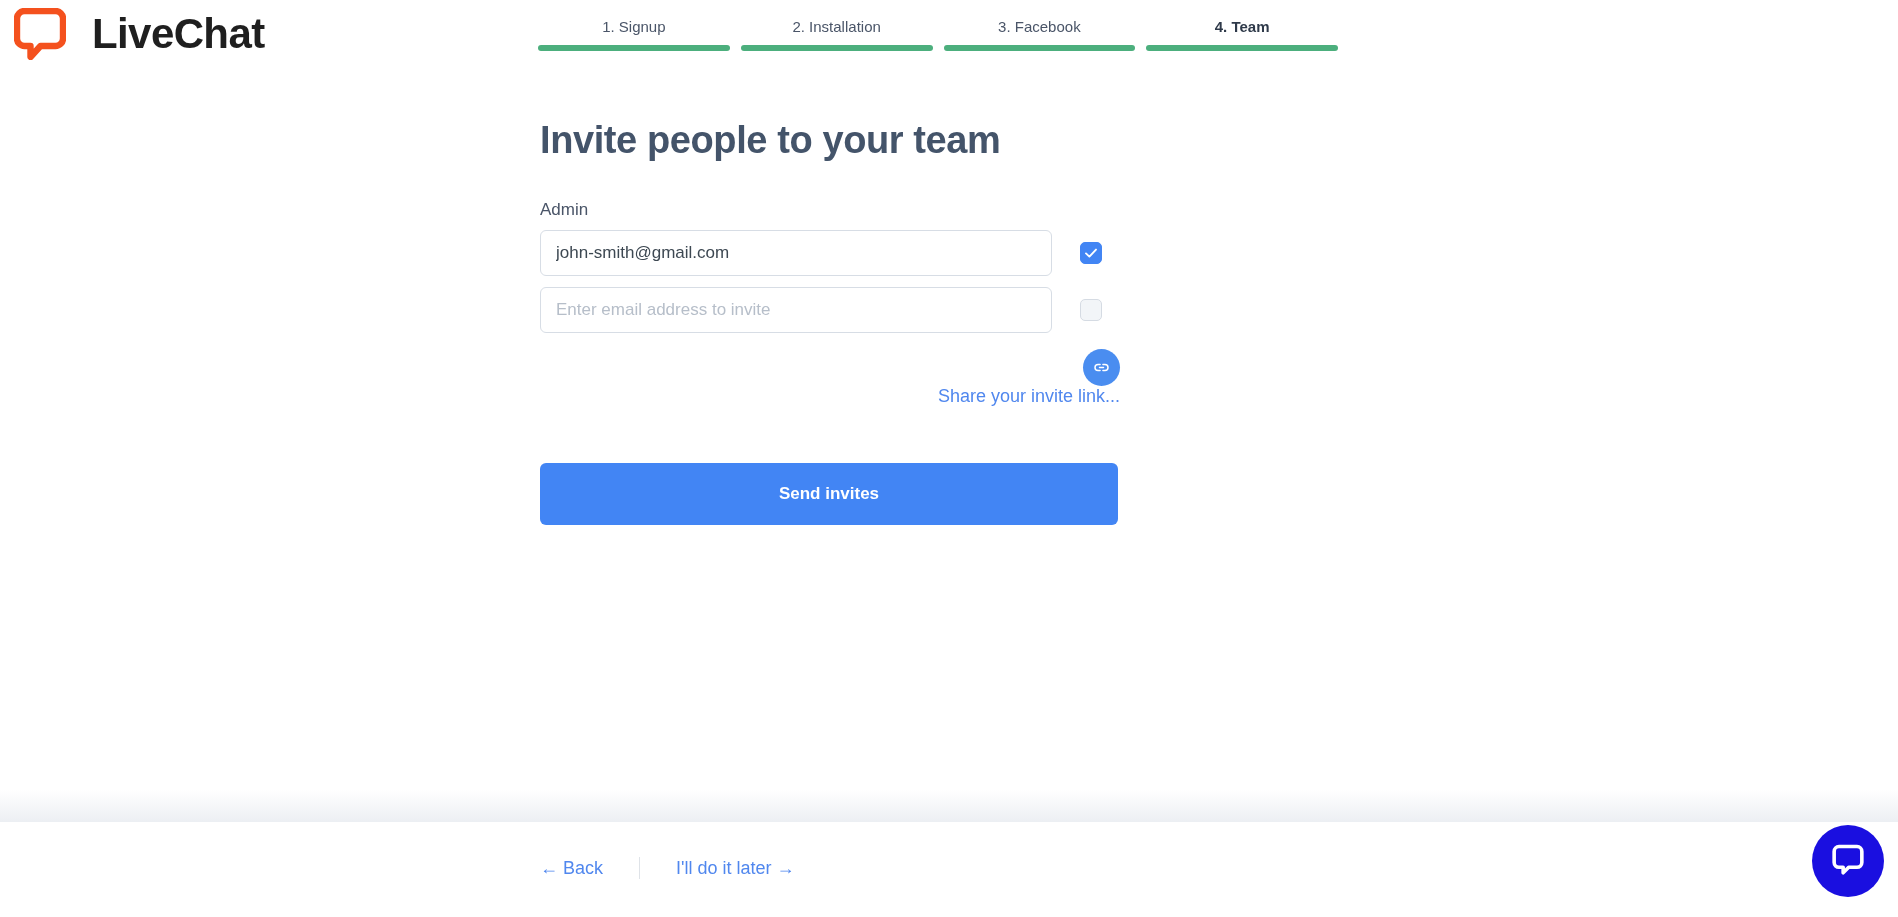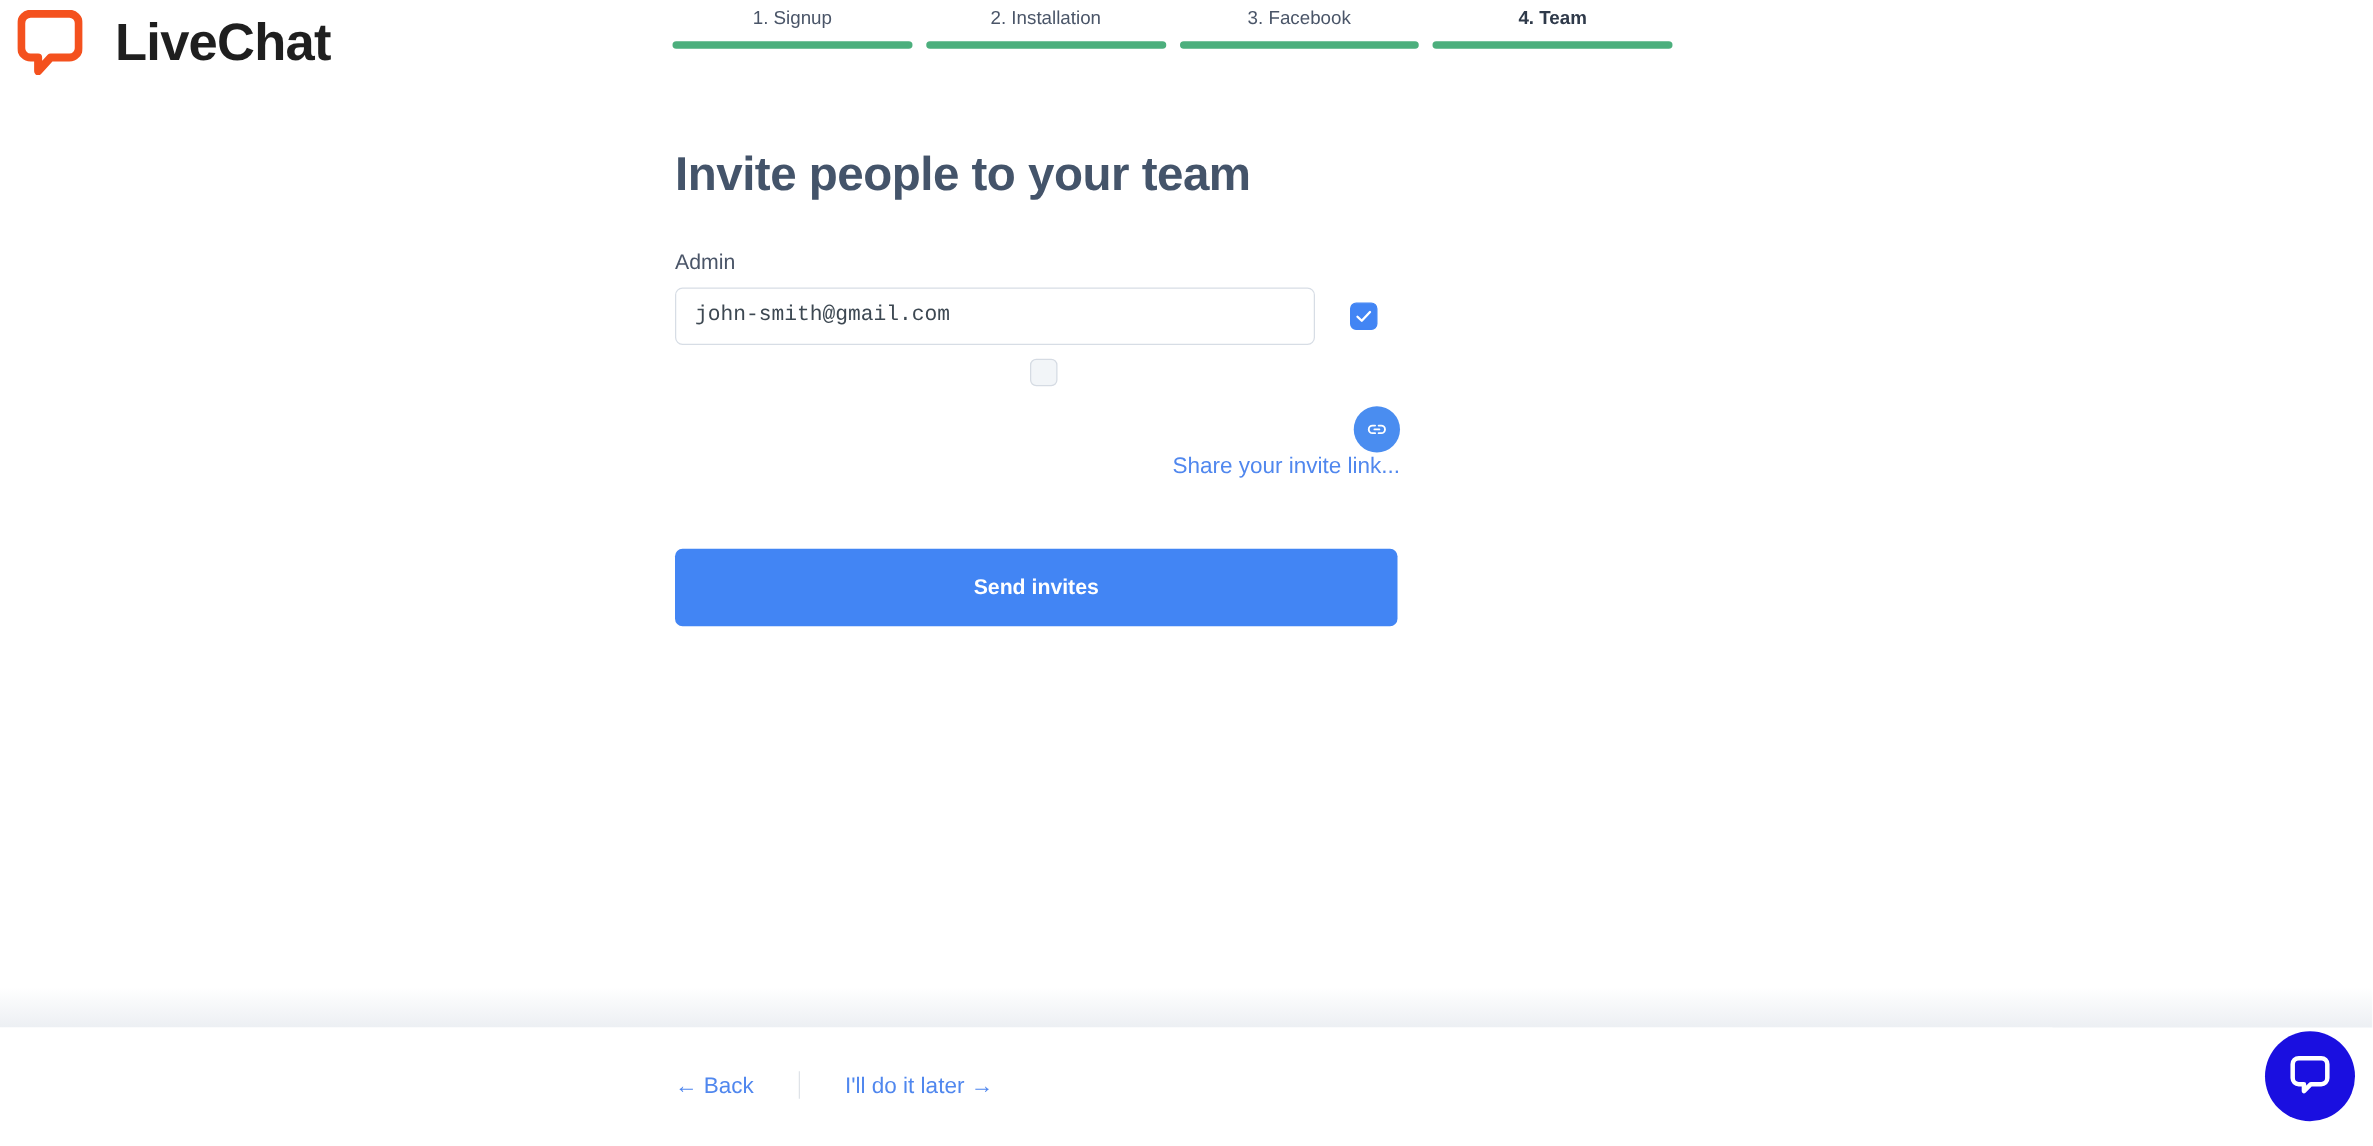--- a/index.html
+++ b/index.html
@@ -46,20 +46,21 @@
     top: 6px;
     width: 800px;
     display: flex;
     gap: 11px;
   }
   .step {
     flex: 1 1 0;
     display: flex;
     flex-direction: column;
     align-items: center;
+    margin-top: 12px;
   }
   .step-label {
     font-size: 15px;
     color: #4a5568;
     line-height: 18px;
     margin-bottom: 9px;
     white-space: nowrap;
   }
   .step.current .step-label {
     font-weight: bold;
@@ -111,21 +112,21 @@
   }
   .email-input {
     width: 512px;
     height: 46px;
     box-sizing: border-box;
     border: 1px solid #d7dde5;
     border-radius: 6px;
     padding: 0 15px;
     font-size: 17px;
     color: #3d4852;
-    font-family: Liberation Mono, monospace;
+    font-family: Liberation Sans, sans-serif;
     outline: none;
     background: #fff;
   }
   .email-input::placeholder {
     color: #b6bec9;
   }
   .cb-wrap {
     display: flex;
     justify-content: center;
     flex: 1;
@@ -284,20 +285,21 @@
     <div class="cb-wrap">
       <div class="checkbox checked">
         <svg class="tick" width="14" height="14" viewBox="0 0 14 14" xmlns="http://www.w3.org/2000/svg">
           <path d="M2 7.4 L5.4 10.6 L12 3.6" fill="none" stroke="#ffffff" stroke-width="1.9" stroke-linecap="round" stroke-linejoin="round"></path>
         </svg>
       </div>
     </div>
   </div>
 
   <div class="invite-row">
+    <input class="email-input" type="text" placeholder="Enter email address to invite" style="">
     <div class="cb-wrap">
       <div class="checkbox unchecked"></div>
     </div>
   </div>
 
   <div class="share-row">
     <span class="share-circle">
       <svg width="19" height="19" viewBox="0 0 24 24" xmlns="http://www.w3.org/2000/svg">
         <path d="M9.5 12 H14.5" stroke="#ffffff" stroke-width="1.9" stroke-linecap="round" fill="none"></path>
         <path d="M10.2 8.2 H7.6 A3.8 3.8 0 0 0 7.6 15.8 H10.2" stroke="#ffffff" stroke-width="1.9" stroke-linecap="round" fill="none"></path>

